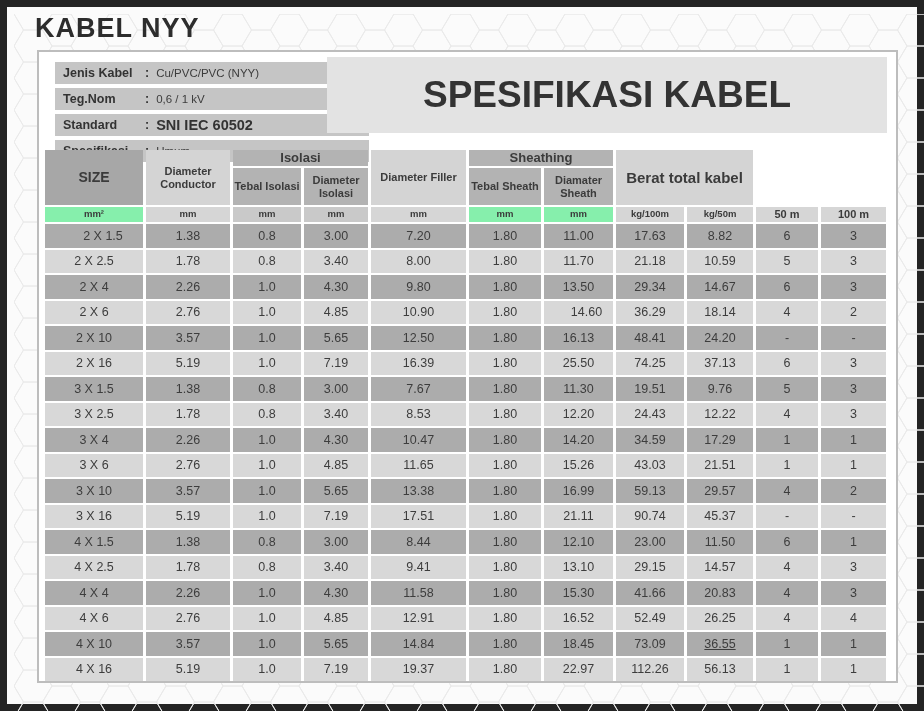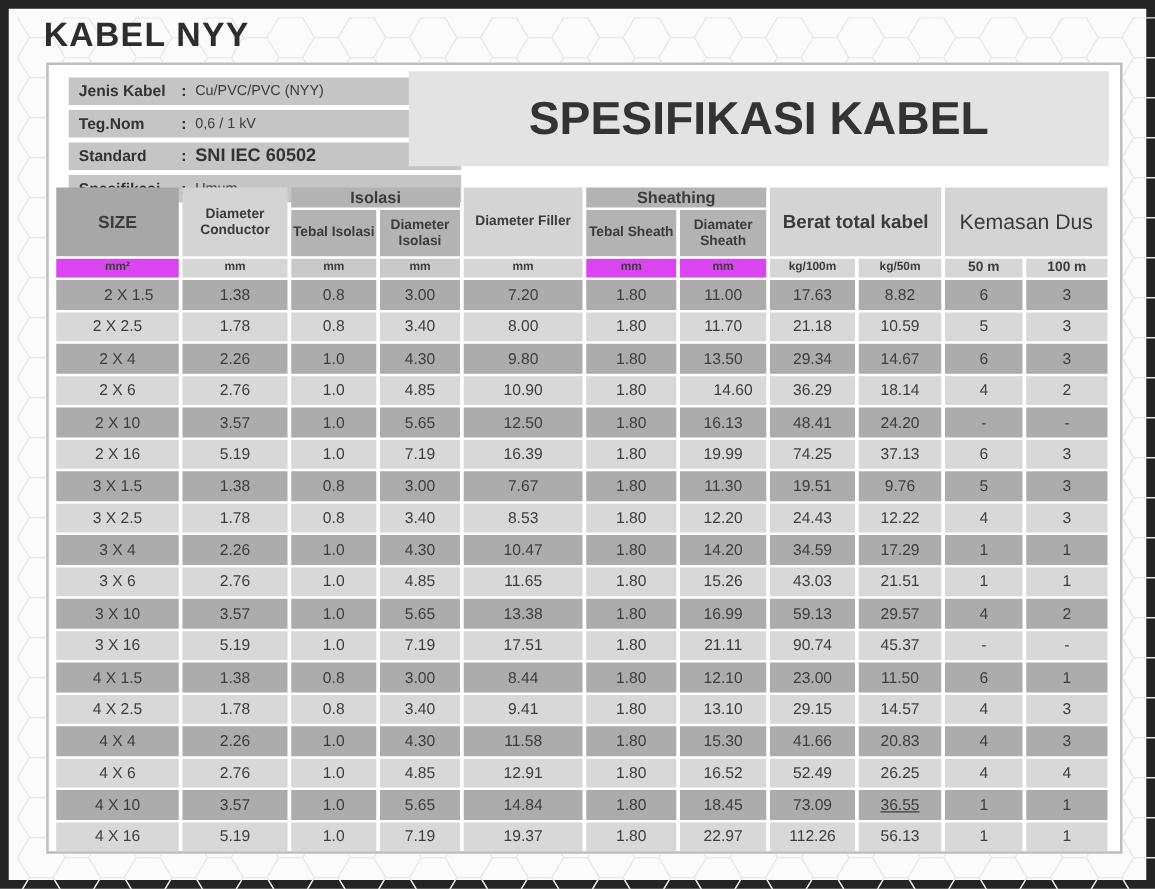--- a/index.html
+++ b/index.html
@@ -54,21 +54,21 @@
     text-align:center;color:#3b3b3b;line-height:1.15;
   }
   .hd-dark{background:#a7a7a7;}
   .hd-med{background:#b3b3b3;}
   .hd-light{background:#d4d4d4;}
   .hd-size{font-size:14px;font-weight:bold;}
   .hd-sm{font-size:11px;font-weight:bold;}
   .hd-group{font-size:13px;font-weight:bold;}
   .hd-berat{font-size:15px;font-weight:bold;}
   .hd-kemasan{font-size:17px;font-weight:normal;}
-  .u-dark{background:#d946ef;}
+  .u-dark{background:#86efac;}
   .u-light{background:#d6d6d6;}
   .u-med{background:#c9c9c9;}
   .unit{font-size:9.5px;font-weight:bold;color:#3b3b3b;}
   .unit.u-big{font-size:11px;}
   .r-dark{background:#acacac;}
   .r-light{background:#d8d8d8;}
   .datacell{font-size:12.5px;color:#3d3d3d;}
 </style>
 </head>
 <body>
@@ -986,21 +986,20 @@
         <div class="cell hd-dark hd-size" style="grid-area: 1 / 1 / span 2;">SIZE</div>
         <div class="cell hd-light hd-sm" style="grid-area: 1 / 2 / span 2;">Diameter Conductor</div>
         <div class="cell hd-med hd-group" style="grid-area: 1 / 3 / auto / span 2;">Isolasi</div>
         <div class="cell hd-med hd-sm" style="grid-area: 2 / 3;">Tebal Isolasi</div>
         <div class="cell hd-med hd-sm" style="grid-area: 2 / 4;">Diameter Isolasi</div>
         <div class="cell hd-light hd-sm" style="grid-area: 1 / 5 / span 2;">Diameter Filler</div>
         <div class="cell hd-med hd-group" style="grid-area: 1 / 6 / auto / span 2;">Sheathing</div>
         <div class="cell hd-med hd-sm" style="grid-area: 2 / 6;">Tebal Sheath</div>
         <div class="cell hd-med hd-sm" style="grid-area: 2 / 7;">Diamater Sheath</div>
         <div class="cell hd-light hd-berat" style="grid-area: 1 / 8 / span 2 / span 2;">Berat total kabel</div>
-        <div class="cell hd-light hd-kemasan" style="grid-area: 1 / 10 / span 2 / span 2;">Kemasan Dus</div>
         <div class="cell unit u-dark" style="grid-area: 3 / 1;">mm²</div>
         <div class="cell unit u-light" style="grid-area: 3 / 2;">mm</div>
         <div class="cell unit u-med" style="grid-area: 3 / 3;">mm</div>
         <div class="cell unit u-med" style="grid-area: 3 / 4;">mm</div>
         <div class="cell unit u-light" style="grid-area: 3 / 5;">mm</div>
         <div class="cell unit u-dark" style="grid-area: 3 / 6;">mm</div>
         <div class="cell unit u-dark" style="grid-area: 3 / 7;">mm</div>
         <div class="cell unit u-light" style="grid-area: 3 / 8;">kg/100m</div>
         <div class="cell unit u-light" style="grid-area: 3 / 9;">kg/50m</div>
         <div class="cell unit u-big u-light" style="grid-area: 3 / 10;">50 m</div>
@@ -1059,21 +1058,21 @@
         <div class="cell datacell r-dark" style="grid-area: 8 / 8;">48.41</div>
         <div class="cell datacell r-dark" style="grid-area: 8 / 9;">24.20</div>
         <div class="cell datacell r-dark" style="grid-area: 8 / 10;">-</div>
         <div class="cell datacell r-dark" style="grid-area: 8 / 11;">-</div>
         <div class="cell datacell r-light" style="grid-area: 9 / 1;">2 X 16</div>
         <div class="cell datacell r-light" style="grid-area: 9 / 2;">5.19</div>
         <div class="cell datacell r-light" style="grid-area: 9 / 3;">1.0</div>
         <div class="cell datacell r-light" style="grid-area: 9 / 4;">7.19</div>
         <div class="cell datacell r-light" style="grid-area: 9 / 5;">16.39</div>
         <div class="cell datacell r-light" style="grid-area: 9 / 6;">1.80</div>
-        <div class="cell datacell r-light" style="grid-area: 9 / 7;">19.99</div>
+        <div class="cell datacell r-light" style="grid-area: 9 / 7;">25.50</div>
         <div class="cell datacell r-light" style="grid-area: 9 / 8;">74.25</div>
         <div class="cell datacell r-light" style="grid-area: 9 / 9;">37.13</div>
         <div class="cell datacell r-light" style="grid-area: 9 / 10;">6</div>
         <div class="cell datacell r-light" style="grid-area: 9 / 11;">3</div>
         <div class="cell datacell r-dark" style="grid-area: 10 / 1;">3 X 1.5</div>
         <div class="cell datacell r-dark" style="grid-area: 10 / 2;">1.38</div>
         <div class="cell datacell r-dark" style="grid-area: 10 / 3;">0.8</div>
         <div class="cell datacell r-dark" style="grid-area: 10 / 4;">3.00</div>
         <div class="cell datacell r-dark" style="grid-area: 10 / 5;">7.67</div>
         <div class="cell datacell r-dark" style="grid-area: 10 / 6;">1.80</div>

